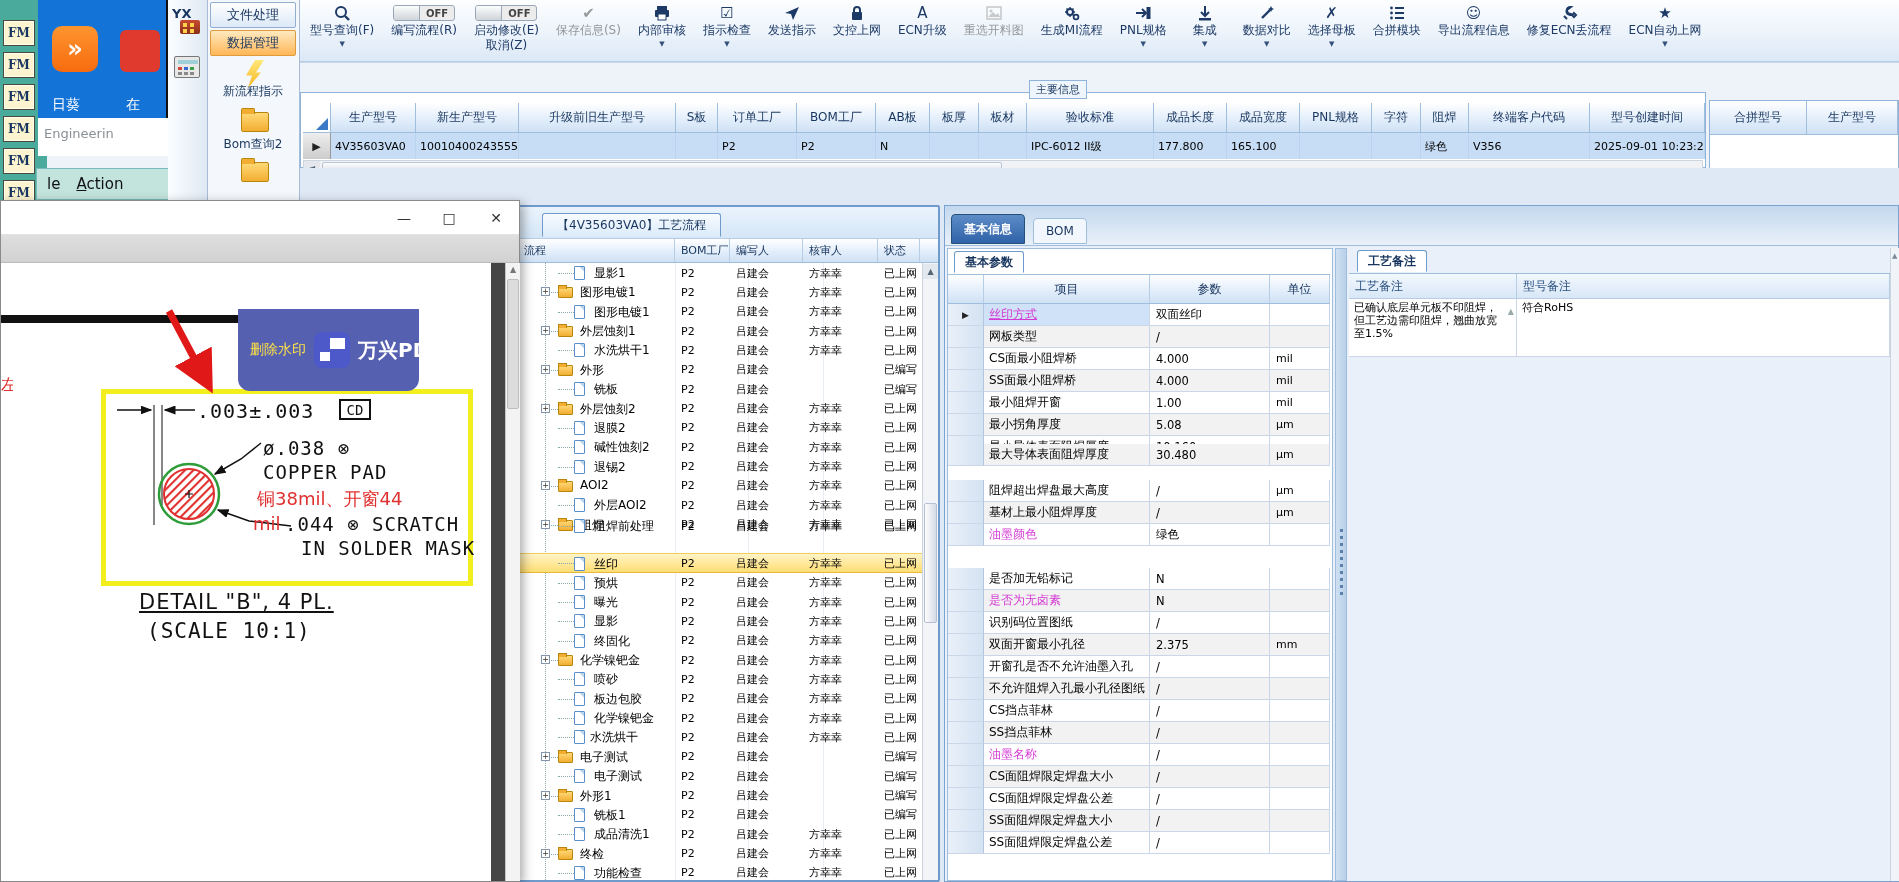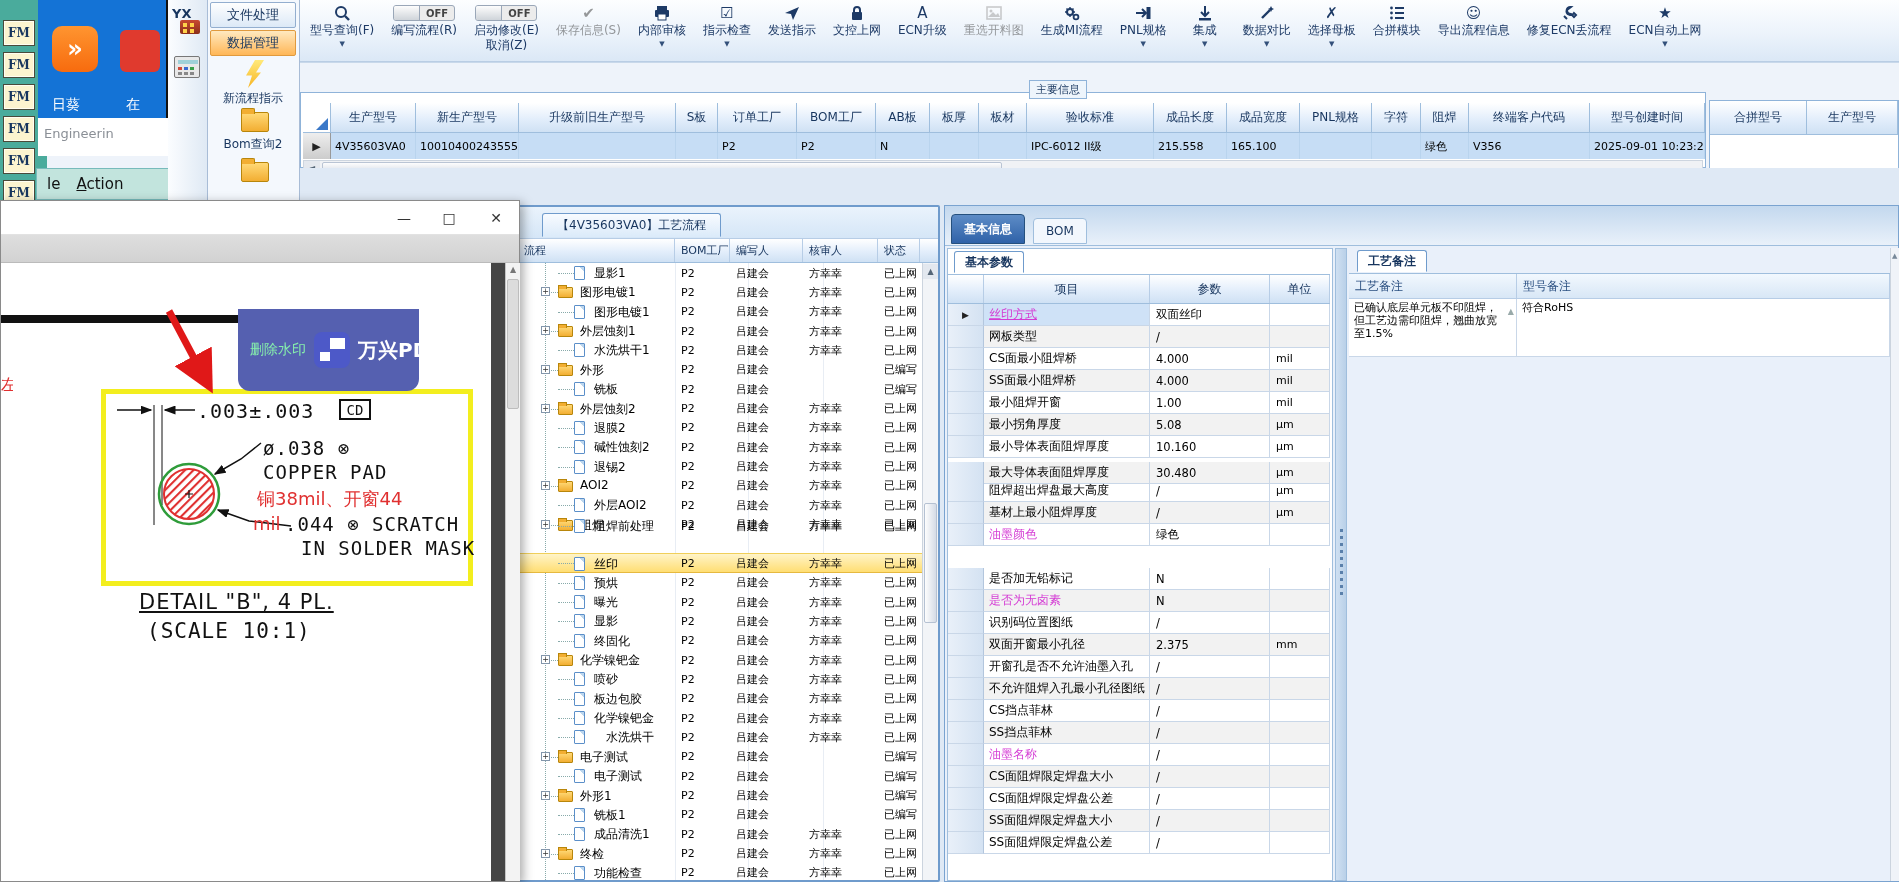--- a/index.html
+++ b/index.html
@@ -128,21 +128,21 @@
   #pdftitle{position:absolute;left:0;top:0;width:100%;height:34px;background:#fff;border-bottom:1px solid #e2e2e2;}
   .winbtn{position:absolute;top:6px;width:30px;height:22px;color:#333;font-size:14px;display:flex;align-items:center;justify-content:center;}
   #pdftools{position:absolute;left:0;top:34px;width:100%;height:28px;background:linear-gradient(180deg,#dedede,#d2d2d2);border-bottom:1px solid #bbb;}
   #pdfcontent{position:absolute;left:0;top:62px;width:490px;height:618px;background:#fff;overflow:hidden;}
   #pdfdark{position:absolute;left:490px;top:62px;width:14px;height:618px;background:#454545;}
   #pdfscroll{position:absolute;left:504px;top:62px;width:15px;height:618px;background:#f3f3f3;border-left:1px solid #c5c5c5;}
   #pdfscroll .up{position:absolute;left:0;top:2px;width:14px;text-align:center;color:#777;font-size:8px;}
   #pdfscroll .thumb{position:absolute;left:1px;top:16px;width:12px;height:130px;background:#dcdcdc;border:1px solid #bdbdbd;border-radius:2px;}
   #blackband{position:absolute;left:0;top:52px;width:237px;height:8px;background:#111;}
   #banner{position:absolute;left:237px;top:46px;width:181px;height:82px;background:#5560b0;border-radius:0 0 12px 12px;display:flex;align-items:center;gap:8px;padding-left:12px;z-index:5;}
-  #banner .rw{color:#86efac;font-size:14px;white-space:nowrap;}
+  #banner .rw{color:#fde047;font-size:14px;white-space:nowrap;}
   #banner .logo{width:36px;height:36px;border-radius:8px;background:#4d59c8;position:relative;flex:none;}
   #banner .logo i{position:absolute;right:5px;top:6px;width:15px;height:11px;background:#fff;}
   #banner .logo b{position:absolute;left:6px;bottom:7px;width:10px;height:9px;background:#fff;}
   #banner .brand{color:#fff;font-weight:bold;font-size:20px;white-space:nowrap;}
   #ybox{position:absolute;left:100px;top:126px;width:372px;height:197px;border:5px solid #f3ee1e;z-index:2;}
   .cad{position:absolute;font-family:"DejaVu Sans Mono","Liberation Mono",monospace;color:#111;letter-spacing:1px;z-index:4;white-space:nowrap;}
   .cadred{position:absolute;color:#e03030;z-index:4;white-space:nowrap;font-size:18px;}
   #cdbox{position:absolute;left:338px;top:136px;width:32px;height:21px;border:2px solid #111;color:#111;font-family:"DejaVu Sans Mono","Liberation Mono",monospace;font-size:14px;display:flex;align-items:center;justify-content:center;z-index:4;}
   #redfrag{position:absolute;left:0;top:112px;width:12px;height:20px;overflow:hidden;color:#e03030;font-size:16px;z-index:3;}
   #detailtxt{text-decoration:underline;}
@@ -353,21 +353,21 @@
       <div class="mc" style="width:85px">4V35603VA0</div>
       <div class="mc" style="width:103px">10010400243555</div>
       <div class="mc" style="width:157px"></div>
       <div class="mc" style="width:42px"></div>
       <div class="mc" style="width:79px">P2</div>
       <div class="mc" style="width:79px">P2</div>
       <div class="mc" style="width:54px">N</div>
       <div class="mc" style="width:49px"></div>
       <div class="mc" style="width:48px"></div>
       <div class="mc" style="width:127px">IPC-6012 II级</div>
-      <div class="mc" style="width:73px">215.558</div>
+      <div class="mc" style="width:73px">177.800</div>
       <div class="mc" style="width:73px">165.100</div>
       <div class="mc" style="width:72px"></div>
       <div class="mc" style="width:49px"></div>
       <div class="mc" style="width:48px">绿色</div>
       <div class="mc" style="width:121px">V356</div>
       <div class="mc" style="width:115px">2025-09-01 10:23:25</div>
     </div>
   <div id="mi-scroll" class="abs">
     <div class="sarr">◄</div>
     <div class="sthumb"></div>
@@ -411,21 +411,21 @@
       </span>
   </div>
   <div id="calc" class="abs">
       <i></i>
       <b></b>
     </div>
   <div id="filepanel" class="abs">
     <div class="ftab" style="top:2px">文件处理</div>
     <div class="ftab active" style="top:30px">数据管理</div>
     <span class="bolt" style="top:60px"></span>
-    <div class="fitem" style="top:90px">新流程指示</div>
+    <div class="fitem" style="top:83px">新流程指示</div>
     <span class="foldbig" style="top:112px"></span>
     <div class="fitem" style="top:136px">Bom查询2</div>
     <span class="foldbig" style="top:162px"></span>
   </div>
 
   <div id="treewin" class="abs">
     <div class="ttabrow"></div>
     <div class="ttab">【4V35603VA0】工艺流程</div>
     <div id="treehead">
         <div style="width:157px">流程</div>
@@ -707,21 +707,21 @@
           </span>
     <span class="tcell" style="width:55px">P2</span>
     <span class="tcell" style="width:73px">吕建会</span>
     <span class="tcell" style="width:75px">方幸幸</span>
     <span class="tcell" style="width:42px">已上网</span>
   </div>
         <div class="trow" style="top:464.4px">
     <span class="tlabel">
             <span class="stub" style="left:40px;width:16px"></span>
             <span class="page"></span>
-            <span class="ttext" style="left:88px">水洗烘干</span>
+            <span class="ttext" style="left:72px">水洗烘干</span>
           </span>
     <span class="tcell" style="width:55px">P2</span>
     <span class="tcell" style="width:73px">吕建会</span>
     <span class="tcell" style="width:75px">方幸幸</span>
     <span class="tcell" style="width:42px">已上网</span>
   </div>
         <div class="trow" style="top:483.8px">
     <span class="tlabel">
             <span class="stub" style="left:27px;width:13px"></span>
             <span class="exp">+</span>
@@ -857,21 +857,21 @@
     <span class="pitem ">最小拐角厚度</span>
     <span class="pval">5.08</span>
     <span class="punit">µm</span>
   </div>
           <div class="prow" style="top:132px">
     <span class="psel"></span>
     <span class="pitem ">最小导体表面阻焊厚度</span>
     <span class="pval">10.160</span>
     <span class="punit">µm</span>
   </div>
-          <div class="prow alt" style="top:158px">
+          <div class="prow alt" style="top:140px">
     <span class="psel"></span>
     <span class="pitem ">最大导体表面阻焊厚度</span>
     <span class="pval">30.480</span>
     <span class="punit">µm</span>
   </div>
           <div class="prow" style="top:176px">
     <span class="psel"></span>
     <span class="pitem ">阻焊超出焊盘最大高度</span>
     <span class="pval">/</span>
     <span class="punit">µm</span>

